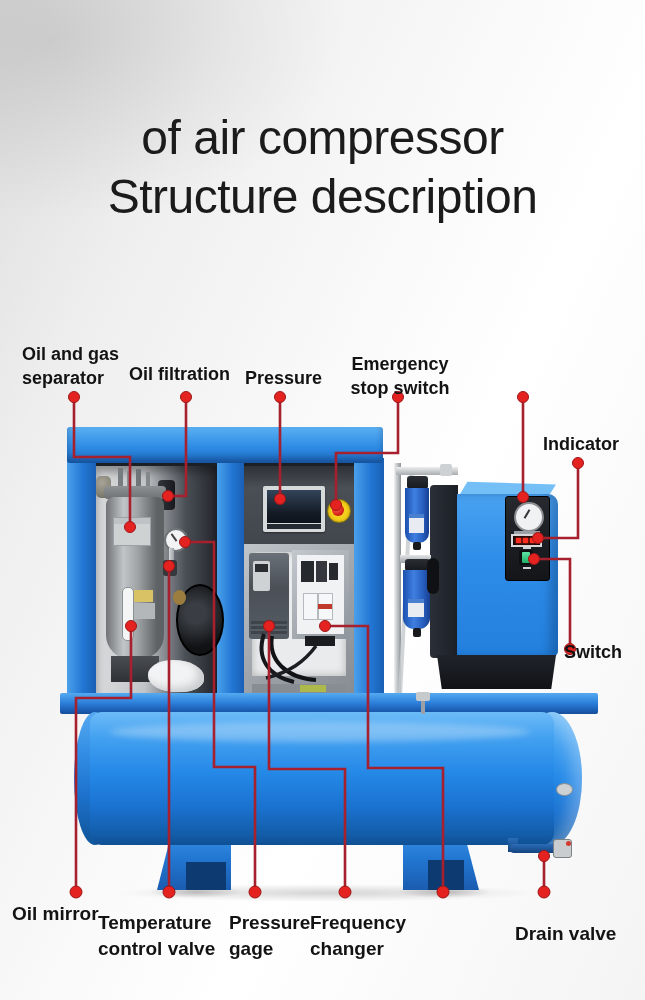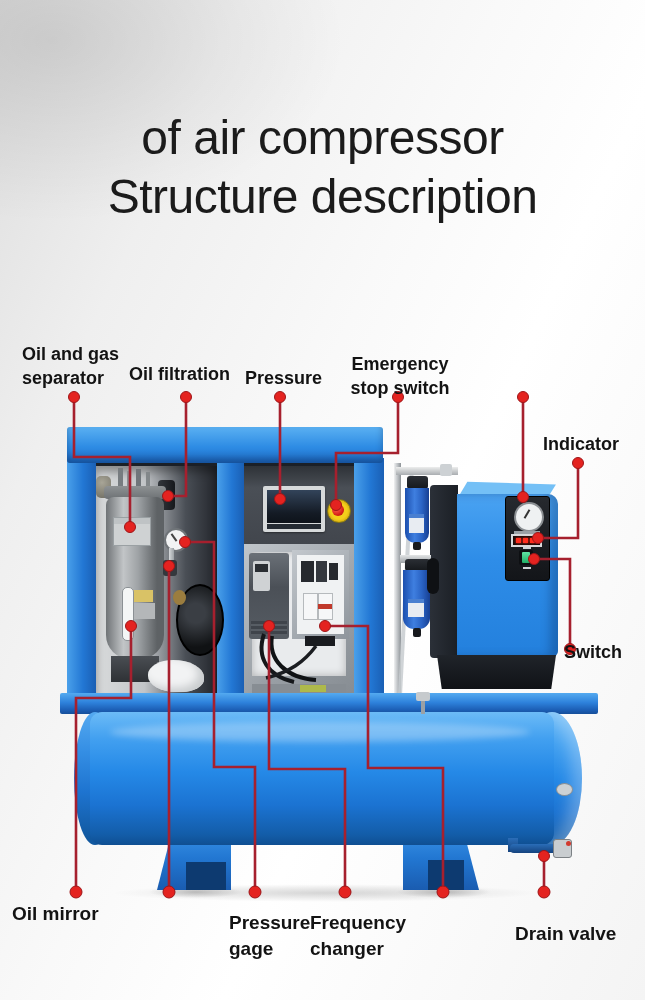--- a/index.html
+++ b/index.html
@@ -210,20 +210,24 @@
   <div class="abs lbl" style="left:543px;top:432px;">
     <span>Indicator</span>
   </div>
   <div class="abs lbl" style="left:564px;top:640px;">
     <span>Switch</span>
   </div>
 
   <div class="abs lbl bot" style="left:12px;top:901px;">
     <span>Oil mirror</span>
   </div>
+  <div class="abs lbl bot" style="left:98px;top:910px;">
+    <span>Temperature</span>
+    <span>control valve</span>
+  </div>
   <div class="abs lbl bot" style="left:229px;top:910px;">
     <span>Pressure</span>
     <span>gage</span>
   </div>
   <div class="abs lbl bot" style="left:310px;top:910px;">
     <span>Frequency</span>
     <span>changer</span>
   </div>
   <div class="abs lbl bot" style="left:515px;top:921px;">
     <span>Drain valve</span>

